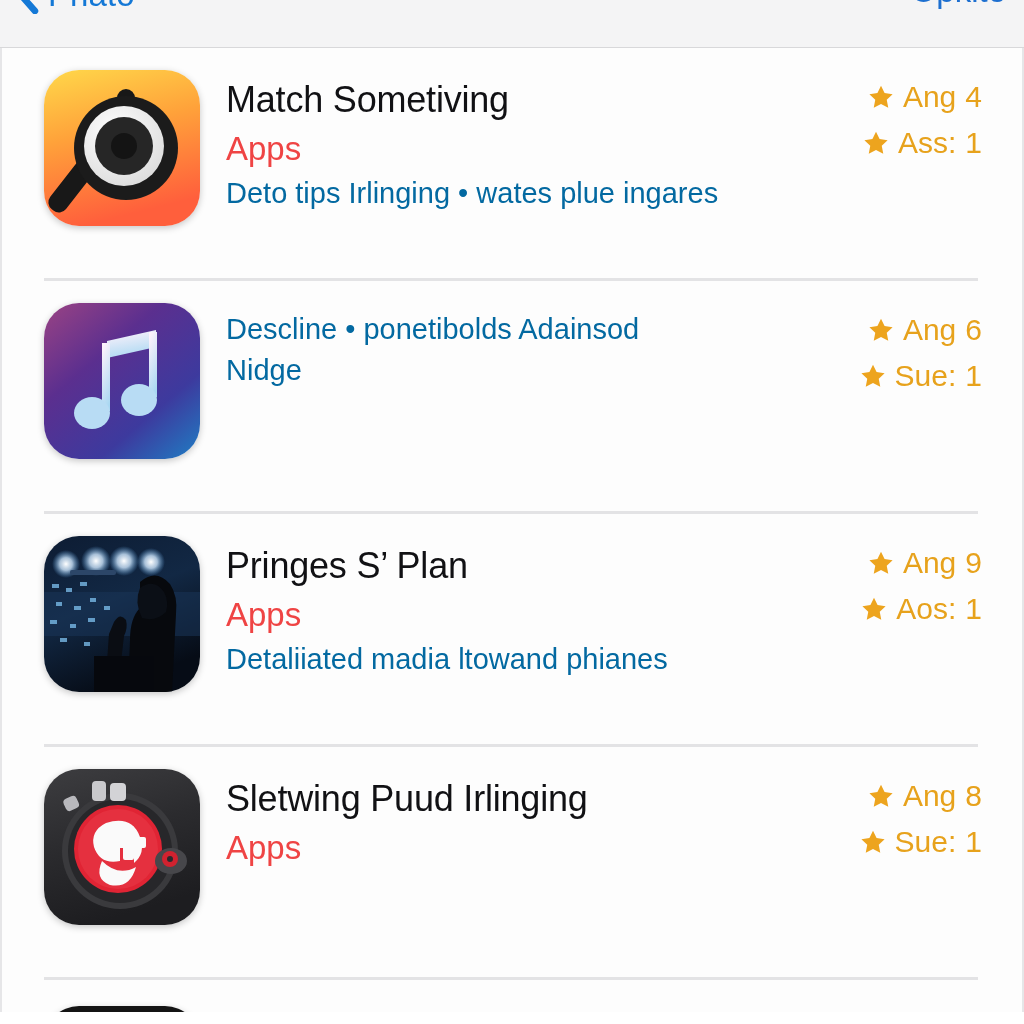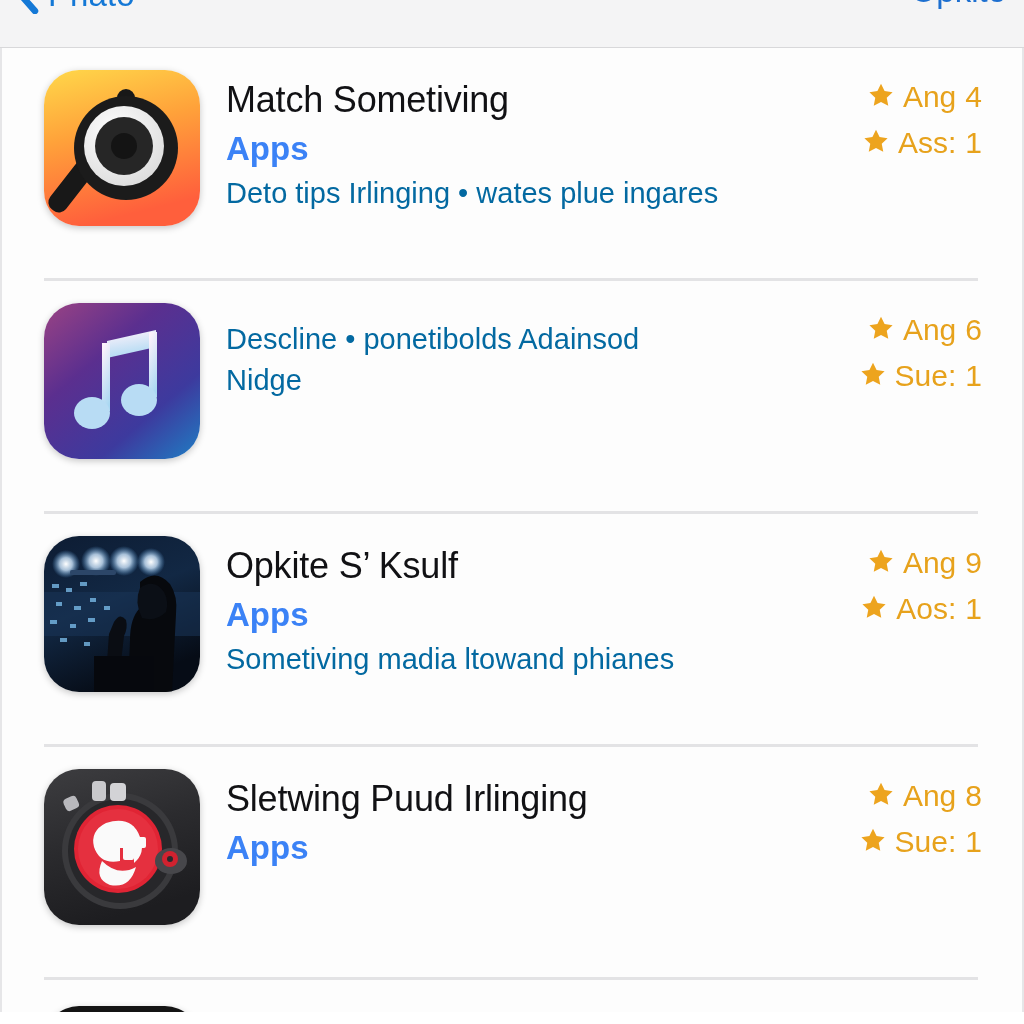--- a/index.html
+++ b/index.html
@@ -120,22 +120,22 @@
     color: #111114;
     font-weight: 400;
     letter-spacing: -0.2px;
     margin: 0 0 2px 0;
     white-space: nowrap;
   }
 
   .app-category {
     font-size: 33px;
     line-height: 1.38;
-    color: #3b82f6;
-    font-weight: 700;
+    color: #ef4444;
+    font-weight: 400;
     margin: 0 0 2px 0;
   }
 
   .app-desc {
     font-size: 29px;
     line-height: 1.43;
     color: #0369a1;
     font-weight: 400;
     margin: 0;
     max-width: 640px;
@@ -147,21 +147,21 @@
     width: 175px;
     padding-top: 12px;
     display: flex;
     flex-direction: column;
     align-items: flex-end;
     gap: 16px;
   }
 
   .rating-line {
     display: flex;
-    align-items: flex-start;
+    align-items: center;
     gap: 9px;
     font-size: 30px;
     color: #e7a21c;
     line-height: 1;
     white-space: nowrap;
   }
 
   .star-glyph {
     width: 26px;
     height: 26px;
@@ -263,21 +263,21 @@
           </defs>
           <rect width="156" height="156" fill="url(#g2)"></rect>
           <path d="M63 38 L112 27 L112 44 L63 55 Z" fill="url(#n2)"></path>
           <rect x="58" y="40" width="8" height="68" fill="url(#n2)"></rect>
           <rect x="105" y="29" width="8" height="65" fill="url(#n2)"></rect>
           <ellipse cx="48" cy="110" rx="18" ry="16" fill="#b8dcf4"></ellipse>
           <ellipse cx="95" cy="97" rx="18" ry="16" fill="#b8dcf4"></ellipse>
         </svg>
       </div>
       <div class="row-text">
-        <div class="app-desc" style="max-width:470px; margin-top:10px;">Descline • ponetibolds Adainsod Nidge</div>
+        <div class="app-desc" style="max-width:470px; ">Descline • ponetibolds Adainsod Nidge</div>
       </div>
       <div class="row-ratings">
         <div class="rating-line">
           <svg class="star-glyph" viewBox="0 0 24 24">
             <path d="M12 1.6 L15.3 8.4 L22.7 9.4 L17.3 14.6 L18.7 22 L12 18.5 L5.3 22 L6.7 14.6 L1.3 9.4 L8.7 8.4 Z" fill="#eda41e"></path>
           </svg>
           <span class="rl">Ang</span>
           <span class="rv">6</span>
         </div>
         <div class="rating-line">
@@ -327,23 +327,23 @@
               <rect x="40" y="106" width="6" height="4"></rect>
           </g>
           <rect x="26" y="34" width="46" height="5" rx="2" fill="#2c4668"></rect>
           <path d="M96 46 q16 -14 30 2 q8 12 6 30 l-4 78 l-44 0 l2 -52 q0 -22 10 -32 Z" fill="#07090d"></path>
           <path d="M96 52 q14 -10 24 4 q5 9 2 20 q-10 10 -24 6 q-8 -16 -2 -30 Z" fill="#0b0f16"></path>
           <path d="M70 86 q6 -10 12 -2 q2 8 -2 16 l-3 26 l-14 0 l2 -28 Z" fill="#0a0d13"></path>
           <rect x="50" y="120" width="60" height="36" fill="#06080d"></rect>
         </svg>
       </div>
       <div class="row-text">
-        <div class="app-title">Opkite S’ Ksulf</div>
+        <div class="app-title">Pringes S’ Plan</div>
         <div class="app-category">Apps</div>
-        <div class="app-desc">Sometiving madia ltowand phianes</div>
+        <div class="app-desc">Detaliiated madia ltowand phianes</div>
       </div>
       <div class="row-ratings">
         <div class="rating-line">
           <svg class="star-glyph" viewBox="0 0 24 24">
             <path d="M12 1.6 L15.3 8.4 L22.7 9.4 L17.3 14.6 L18.7 22 L12 18.5 L5.3 22 L6.7 14.6 L1.3 9.4 L8.7 8.4 Z" fill="#eda41e"></path>
           </svg>
           <span class="rl">Ang</span>
           <span class="rv">9</span>
         </div>
         <div class="rating-line">

